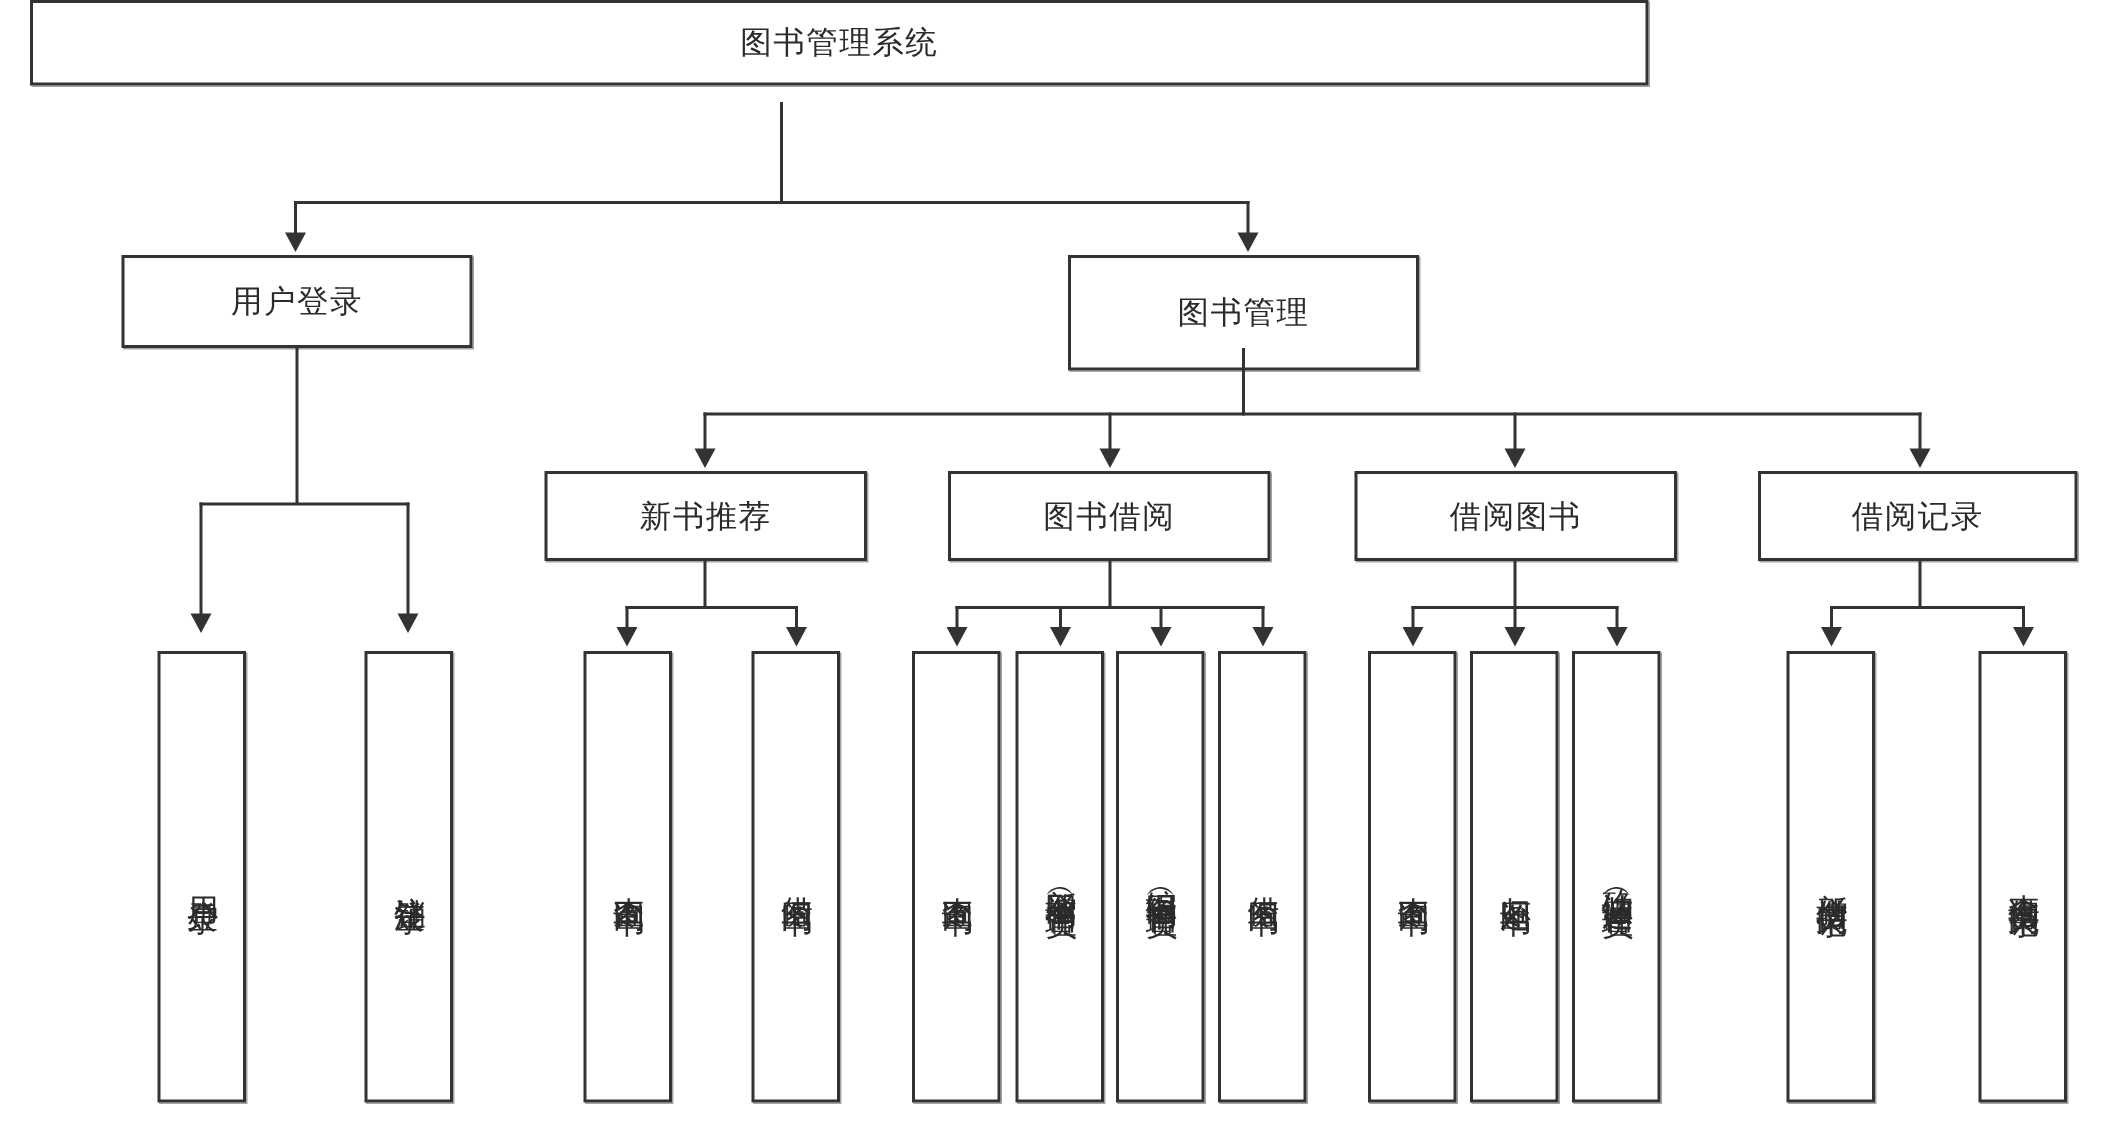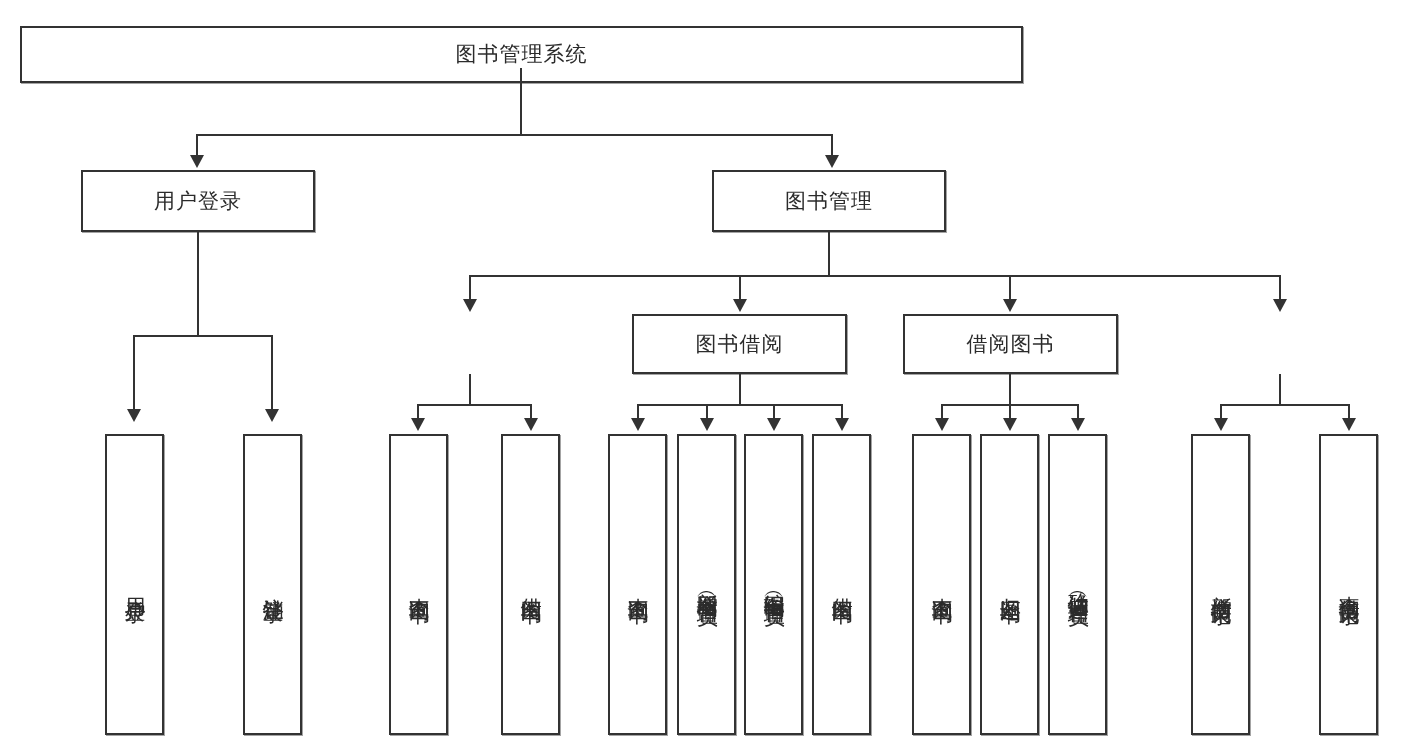--- a/index.html
+++ b/index.html
@@ -73,38 +73,38 @@
     letter-spacing:.5px;
     white-space:nowrap;
     pointer-events:none;
   }
 </style>
 </head>
 <body>
 
 <div id="canvas">
 
-  <div class="node" style="left:20px;top:26px;width:1003px;height:57px;justify-content:center;">
+  <div class="node" style="left:20px;top:0;width:1079px;height:57px;justify-content:center;">
     <span class="label">图书管理系统</span>
   </div>
 
   <div class="edge v" style="left:520px;top:68px;width:2px;height:67px;"></div>
 
   <div class="edge h" style="left:196px;top:134px;width:637px;height:2px;"></div>
 
   <div class="edge v" style="left:196px;top:134px;width:2px;height:23px;"></div>
   <div class="arrow" style="left:190px;top:155px;"></div>
   <div class="edge v" style="left:831px;top:134px;width:2px;height:23px;"></div>
   <div class="arrow" style="left:825px;top:155px;"></div>
 
   <div class="node" style="left:81px;top:170px;width:234px;height:62px;">
     <span class="label">用户登录</span>
   </div>
 
-  <div class="node" style="left:712px;top:170px;width:234px;height:62px;">
+  <div class="node" style="left:712px;top:170px;width:234px;height:77px;">
     <span class="label">图书管理</span>
   </div>
 
   <div class="edge v" style="left:197px;top:232px;width:2px;height:104px;"></div>
   <div class="edge h" style="left:133px;top:335px;width:140px;height:2px;"></div>
   <div class="edge v" style="left:133px;top:335px;width:2px;height:75px;"></div>
   <div class="arrow" style="left:127px;top:409px;"></div>
   <div class="edge v" style="left:271px;top:335px;width:2px;height:75px;"></div>
   <div class="arrow" style="left:265px;top:409px;"></div>
 
@@ -116,25 +116,31 @@
 
   <div class="edge v" style="left:739px;top:275px;width:2px;height:25px;"></div>
   <div class="arrow" style="left:733px;top:299px;"></div>
 
   <div class="edge v" style="left:1009px;top:275px;width:2px;height:25px;"></div>
   <div class="arrow" style="left:1003px;top:299px;"></div>
 
   <div class="edge v" style="left:1279px;top:275px;width:2px;height:25px;"></div>
   <div class="arrow" style="left:1273px;top:299px;"></div>
 
+  <div class="node" style="left:363px;top:314px;width:215px;height:60px;">
+    <span class="label">新书推荐</span>
+  </div>
   <div class="node" style="left:632px;top:314px;width:215px;height:60px;">
     <span class="label">图书借阅</span>
   </div>
   <div class="node" style="left:903px;top:314px;width:215px;height:60px;">
     <span class="label">借阅图书</span>
+  </div>
+  <div class="node" style="left:1172px;top:314px;width:213px;height:60px;">
+    <span class="label">借阅记录</span>
   </div>
 
   <div class="edge v" style="left:469px;top:374px;width:2px;height:32px;"></div>
   <div class="edge h" style="left:417px;top:404px;width:115px;height:2px;"></div>
   <div class="edge v" style="left:417px;top:404px;width:2px;height:15px;"></div>
   <div class="arrow" style="left:411px;top:418px;"></div>
   <div class="edge v" style="left:530px;top:404px;width:2px;height:15px;"></div>
   <div class="arrow" style="left:524px;top:418px;"></div>
 
   <div class="edge v" style="left:739px;top:374px;width:2px;height:32px;"></div>

